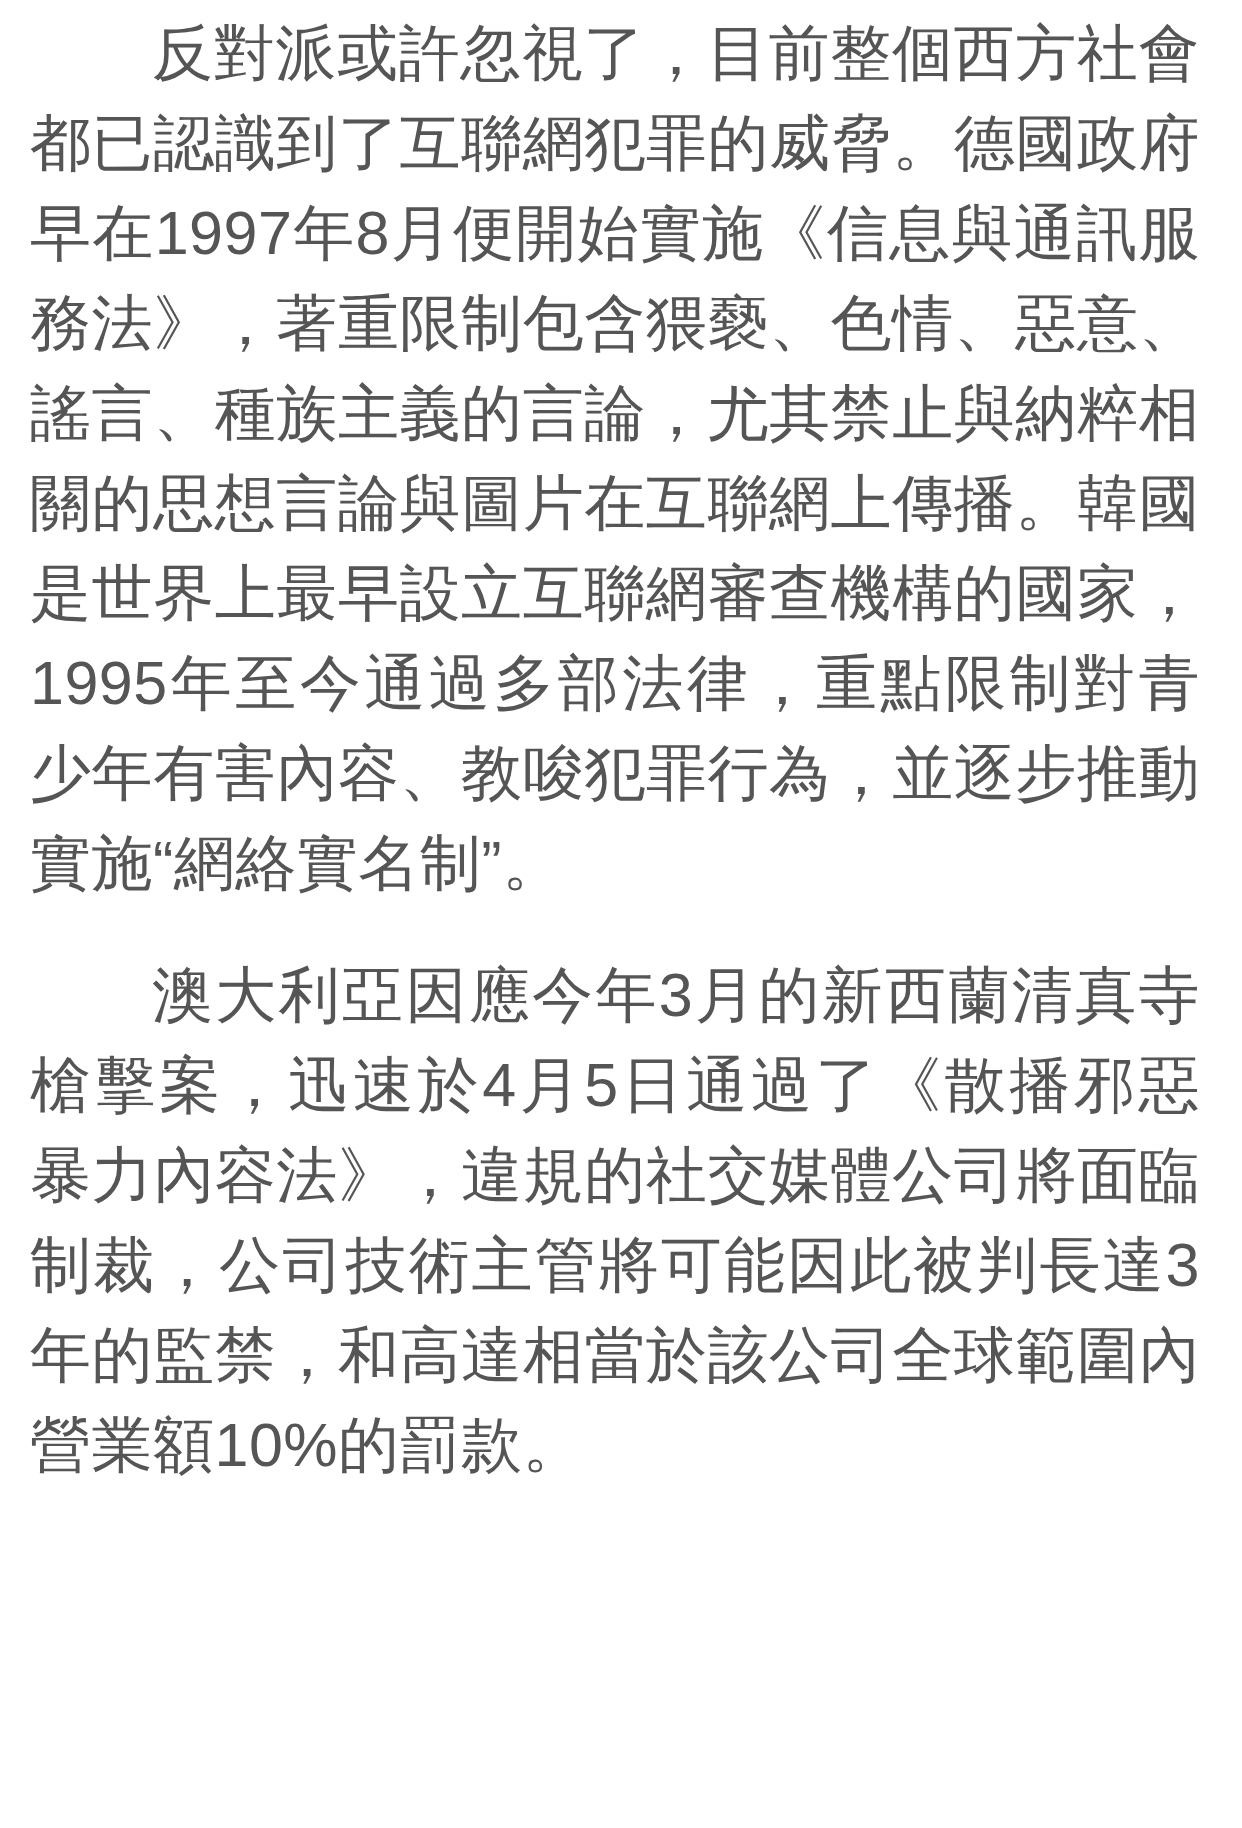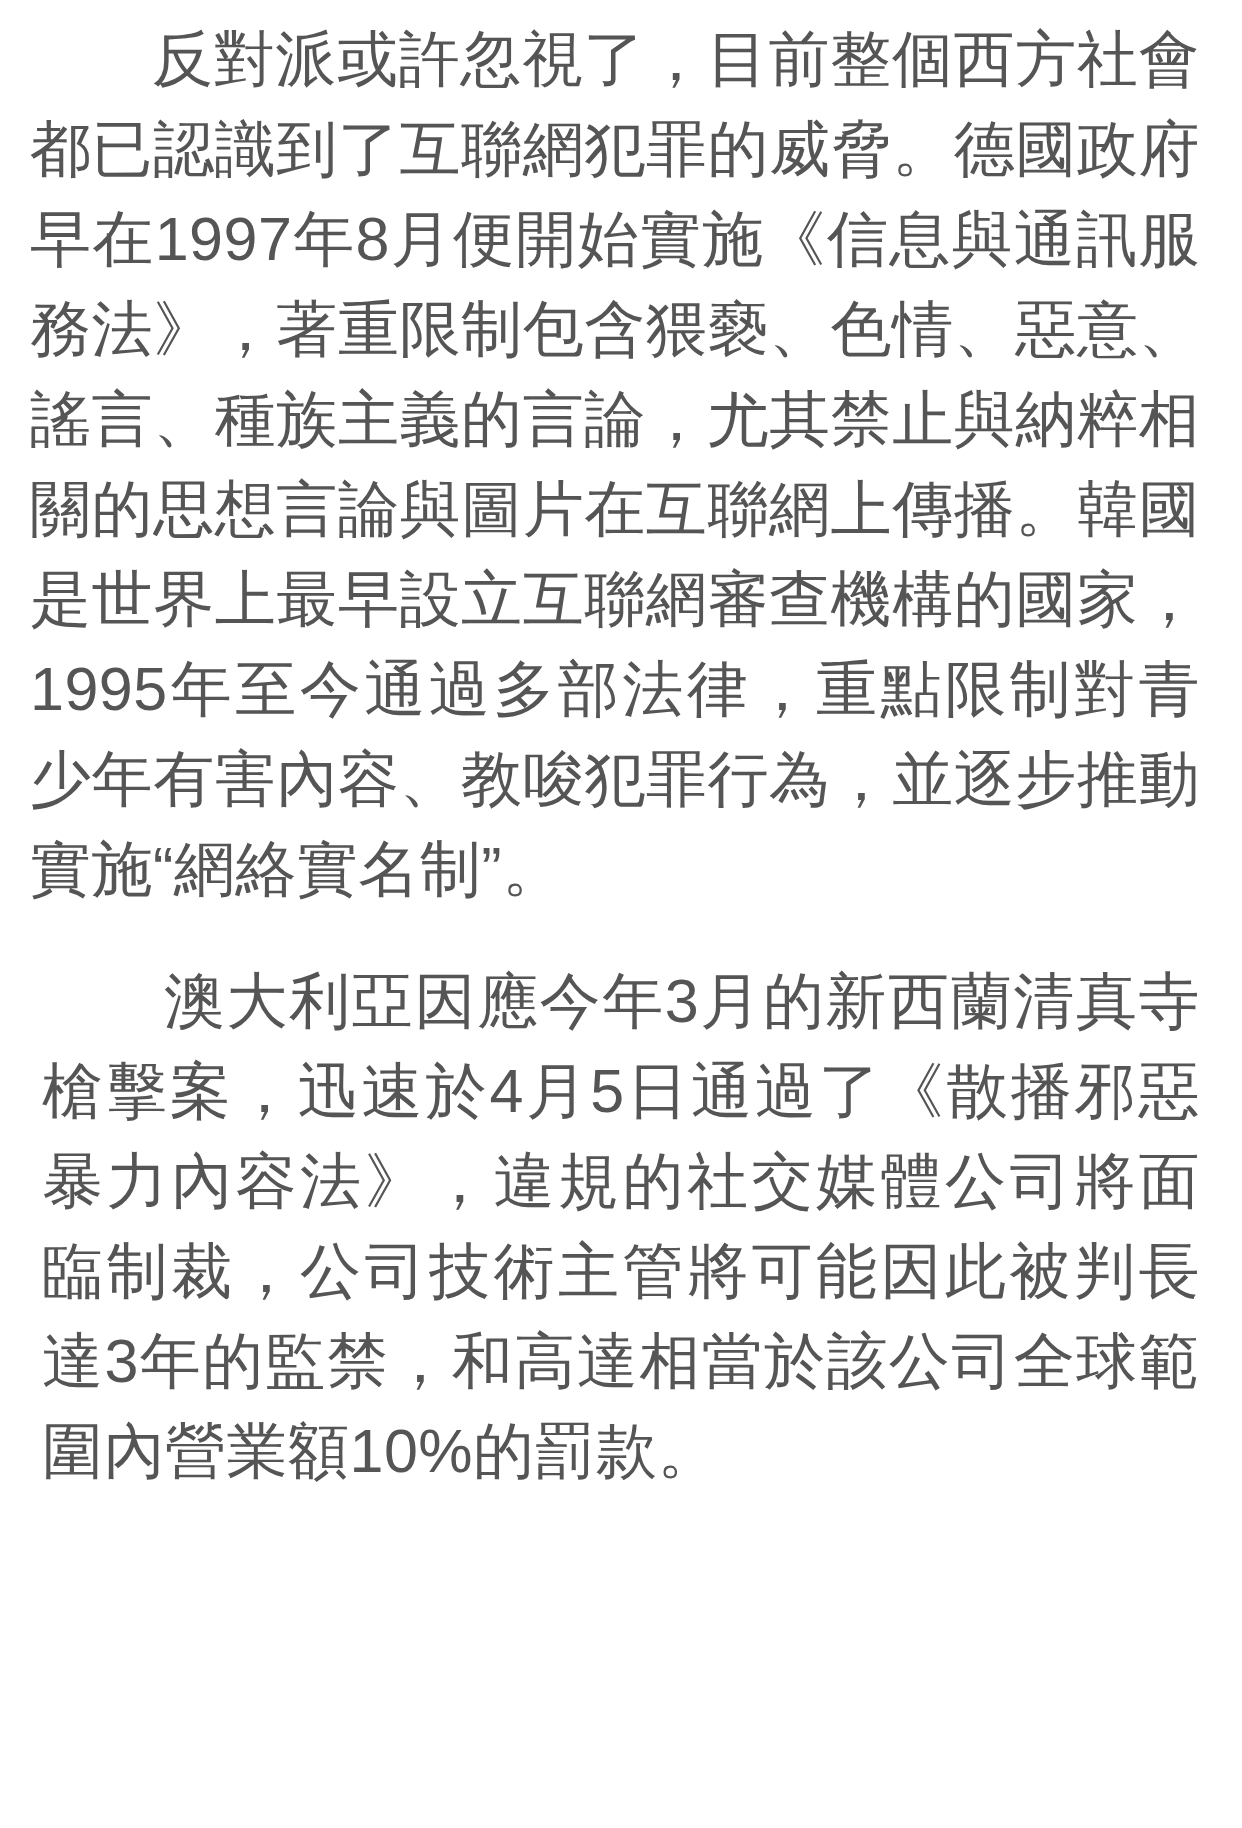--- a/index.html
+++ b/index.html
@@ -10,41 +10,40 @@
   body {
     width: 1242px;
     min-height: 1828px;
     font-family: "Liberation Sans", "DejaVu Sans", sans-serif;
     color: #555555;
   }
   .page {
     width: 1242px;
     min-height: 1828px;
     box-sizing: border-box;
-    padding: 14px 42px 40px 30px;
+    padding: 8px 42px 40px 30px;
     background: #ffffff;
   }
   .article-body {
     display: block;
   }
   .paragraph {
     font-size: 61px;
     line-height: 90px;
     letter-spacing: 0.5px;
     text-indent: 2em;
     margin: 0 0 42px 0;
     color: #555555;
     font-weight: 400;
     text-align: justify;
     text-justify: inter-character;
     word-break: break-all;
   }
   .paragraph:last-child {
     margin-bottom: 0;
-    margin-left: 12px;
   }
 </style>
 </head>
 <body>
 
 <div class="page">
   <div class="article-body">
     <p class="paragraph">反對派或許忽視了，目前整個西方社會都已認識到了互聯網犯罪的威脅。德國政府早在1997年8月便開始實施《信息與通訊服務法》，著重限制包含猥褻、色情、惡意、謠言、種族主義的言論，尤其禁止與納粹相關的思想言論與圖片在互聯網上傳播。韓國是世界上最早設立互聯網審查機構的國家，1995年至今通過多部法律，重點限制對青少年有害內容、教唆犯罪行為，並逐步推動實施“網絡實名制”。</p>
     <p class="paragraph">澳大利亞因應今年3月的新西蘭清真寺槍擊案，迅速於4月5日通過了《散播邪惡暴力內容法》，違規的社交媒體公司將面臨制裁，公司技術主管將可能因此被判長達3年的監禁，和高達相當於該公司全球範圍內營業額10%的罰款。</p>
   </div>

